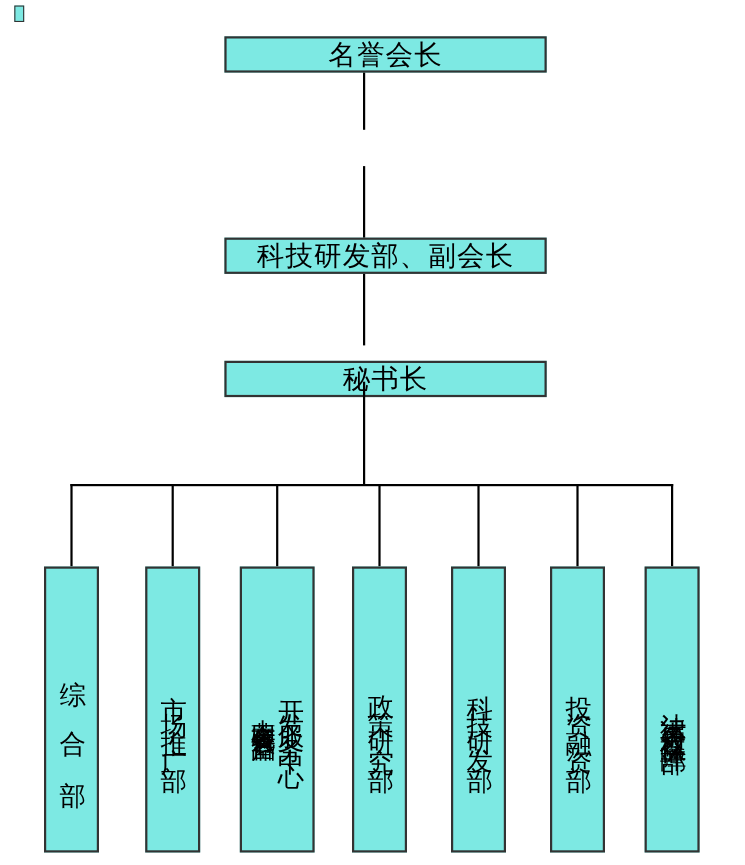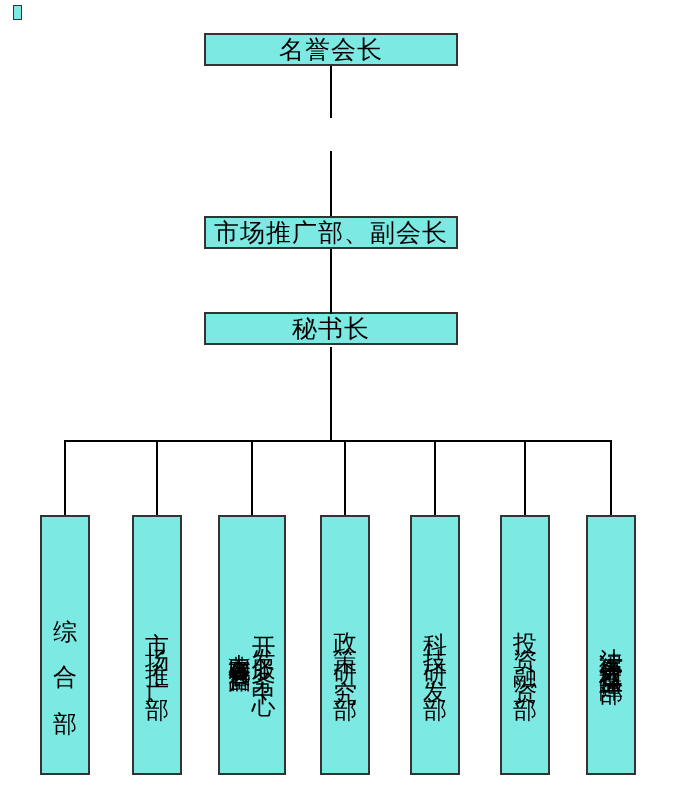--- a/index.html
+++ b/index.html
@@ -21,21 +21,21 @@
   }
   
   .line {
     position: absolute;
     background: var(--line, #000);
   }
   
   .hbox {
     position: absolute;
     left: 204px;
-    width: 254px;
+    width: 293px;
     height: 33px;
     background: var(--fill, #7de9e3);
     border: 2px solid var(--border, #333);
     box-sizing: border-box;
     display: flex;
     align-items: center;
     justify-content: center;
     font-size: 25px;
     letter-spacing: 1px;
     white-space: pre;
@@ -82,23 +82,23 @@
 <body>
 
 <div class="canvas">
 
   <div class="corner-frag"></div>
 
   <div class="hbox" style="top:33px">
     <span>名誉会长</span>
   </div>
   <div class="hbox" style="top:216px">
-    <span>市场推广部、副会长</span>
+    <span>科技研发部、副会长</span>
   </div>
-  <div class="hbox" style="top:312px">
+  <div class="hbox" style="top:328px">
     <span>秘书长</span>
   </div>
 
   <div class="line" style="left:330px; top:66px;  width:2px; height:52px;"></div>
   <div class="line" style="left:330px; top:151px; width:2px; height:65px;"></div>
   <div class="line" style="left:330px; top:249px; width:2px; height:65px;"></div>
   <div class="line" style="left:330px; top:347px; width:2px; height:93px;"></div>
 
   <div class="line" style="left:64px; top:440px; width:548px; height:2px;"></div>
 

